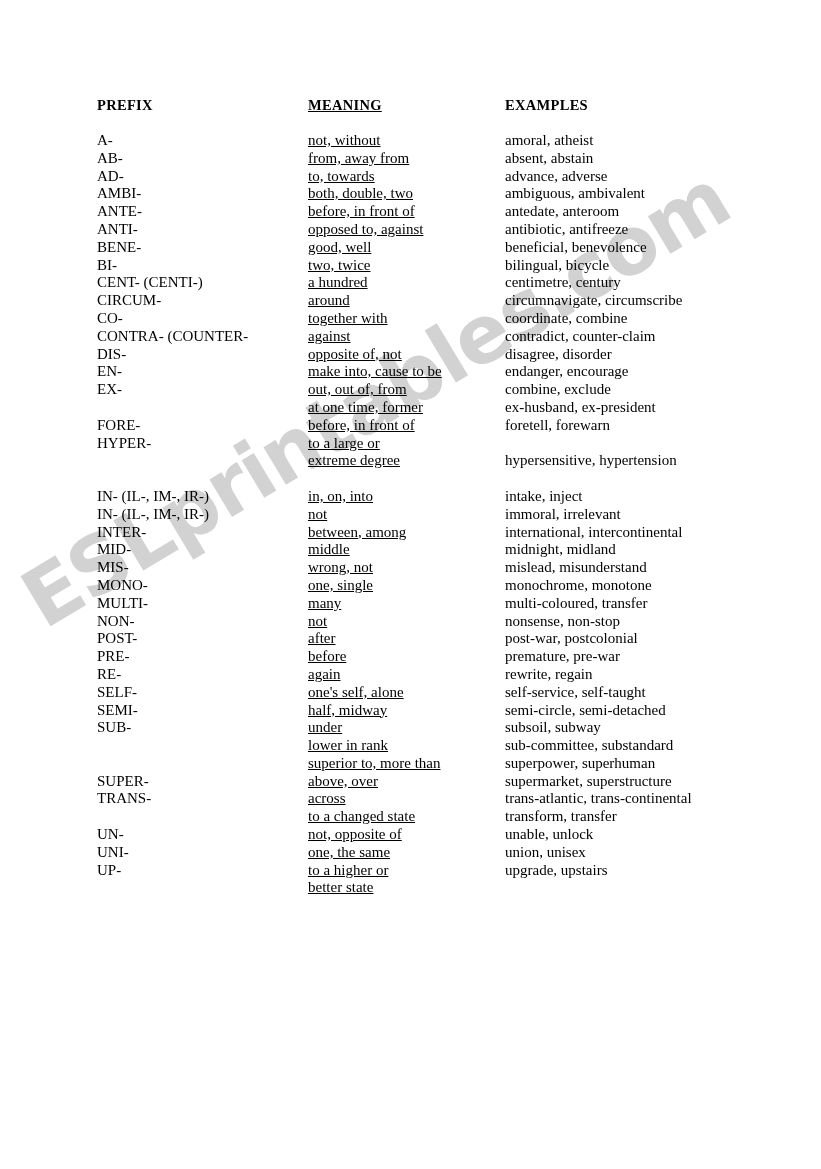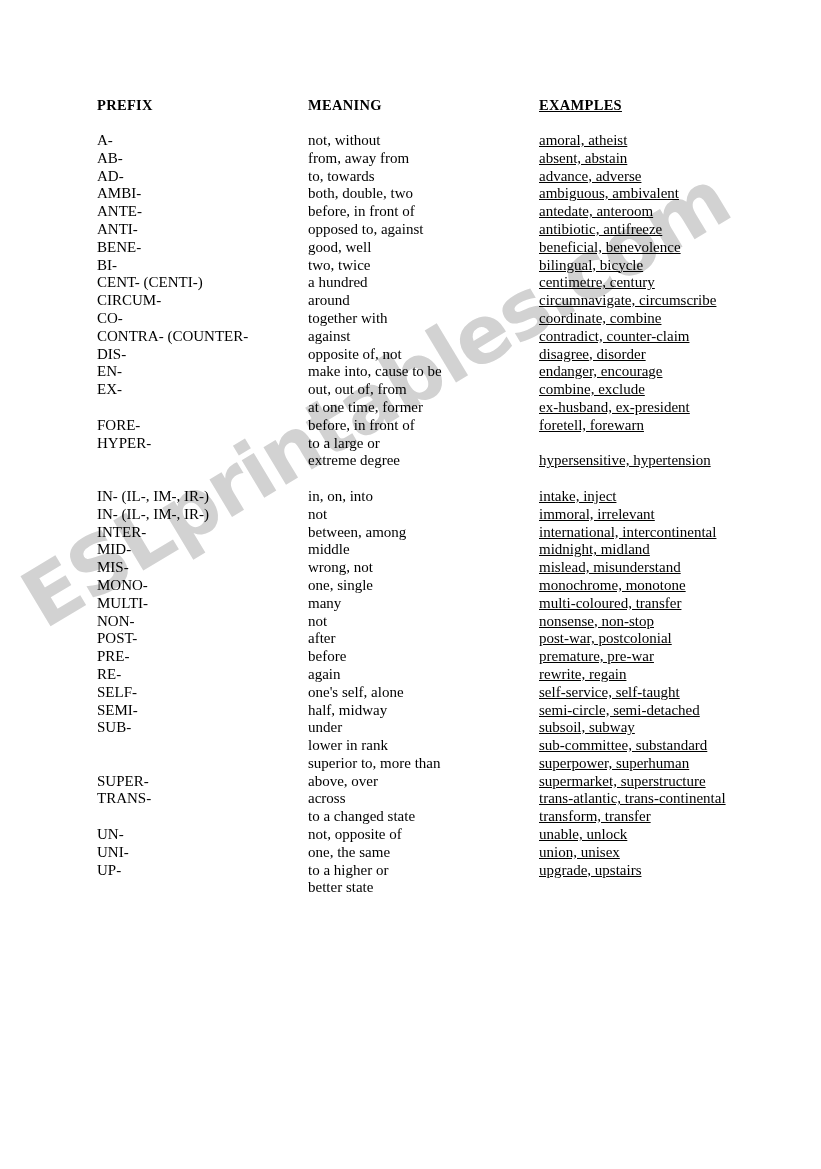--- a/index.html
+++ b/index.html
@@ -69,22 +69,22 @@
   .row.spacer { height: 17.8px; }
 
   .cell {
     position: absolute;
     top: 0;
     display: inline-block;
     white-space: nowrap;
     font-size: 15px;
   }
   .c-prefix   { left: 0px; }
-  .c-meaning  { left: 211px; }
-  .c-examples { left: 442px; text-decoration: underline; }
+  .c-meaning  { left: 211px; text-decoration: underline; }
+  .c-examples { left: 408px; }
 
   .head-row { height: 35px; line-height: 17px; }
   .head-row .cell {
     font-weight: bold;
     font-size: 14.5px;
     letter-spacing: 0.3px;
     text-align: right;
   }
 </style>
 </head>

